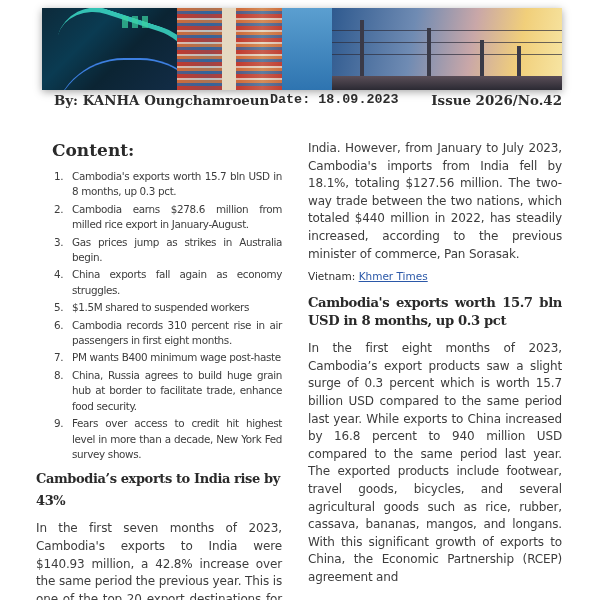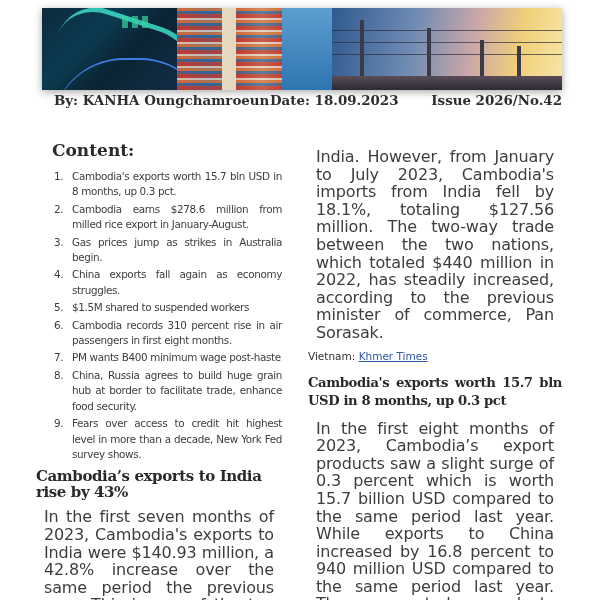--- a/index.html
+++ b/index.html
@@ -17,37 +17,37 @@
   .img-port .stacks { position: absolute; left: 0; top: 0; width: 105px; height: 100%; background: repeating-linear-gradient(0deg, #c23b30 0 4px, #3466a0 4px 7px, #d47a3f 7px 10px, #e8e0d0 10px 12px); opacity: 0.75; }
   .img-port .road { position: absolute; left: 45px; top: 0; width: 14px; height: 100%; background: #e5d9c2; }
   .img-power { width: 230px; background: linear-gradient(100deg, #2f5a8f 0%, #6f8bb3 35%, #c9a7a8 60%, #f1cf7a 80%, #f7e6a5 100%); }
   .img-power .tower { position: absolute; bottom: 0; width: 4px; background: #3a3a48; }
   .img-power .wire { position: absolute; left: 0; width: 100%; height: 1px; background: #2d2d3c; opacity: 0.7; }
   .img-power .ground { position: absolute; left: 0; bottom: 0; width: 100%; height: 14px; background: linear-gradient(180deg, #5a4e58, #2b2a33); }
 
   .meta { position: absolute; top: 92px; left: 54px; width: 508px; height: 20px; font-family: "DejaVu Serif", serif; font-size: 13.4px; font-weight: bold; color: #2d2d2d; }
   .meta span { position: absolute; top: 0; white-space: nowrap; }
   .meta .by { left: 0; }
-  .meta .date { left: 216px; }
+  .meta .date { left: 216px; font-family: Liberation Mono, monospace; }
   .meta .issue { right: 0; }
 
   .col { position: absolute; top: 140px; }
   .col-left { left: 36px; width: 246px; }
   .col-right { left: 308px; width: 254px; }
 
   .content-title { font-family: "DejaVu Serif", serif; font-weight: bold; font-size: 17px; color: #2a2a2a; margin: 0 0 9px 16px; }
 
   ol.toc { margin: 0; padding: 0; list-style: none; font-size: 10.4px; line-height: 15.4px; color: #3d3d3d; letter-spacing: -0.35px; }
   ol.toc li { position: relative; padding-left: 36px; padding-right: 0; margin-bottom: 2px; text-align: justify; }
   ol.toc li .num { position: absolute; left: 18px; top: 0; }
 
-  h2.sec { font-family: "DejaVu Serif", serif; font-weight: bold; font-size: 15px; line-height: 16px; color: #2a2a2a; margin: 0; letter-spacing: -0.4px; }
+  h2.sec { font-family: "DejaVu Serif", serif; font-weight: bold; font-size: 13px; line-height: 22px; color: #2a2a2a; margin: 0; letter-spacing: -0.4px; }
   .col-left h2.sec { margin-top: 6px; margin-bottom: 8px; }
 
-  .para { font-size: 16px; line-height: 17.6px; color: #3d3d3d; text-align: justify; margin: 8px; letter-spacing: -0.15px; }
+  .para { font-size: 12px; line-height: 17.6px; color: #3d3d3d; text-align: justify; margin: 0; letter-spacing: -0.15px; }
 
   .source { font-size: 10.5px; color: #2f2f2f; margin: 7px 0 12px 0; }
   .source a { color: #2b58a8; text-decoration: underline; }
 
   .col-right h2.sec { margin-bottom: 10px; font-size: 13.2px; line-height: 18px; text-align: justify; }
 </style>
 </head>
 <body>
 
 <div class="banner">

